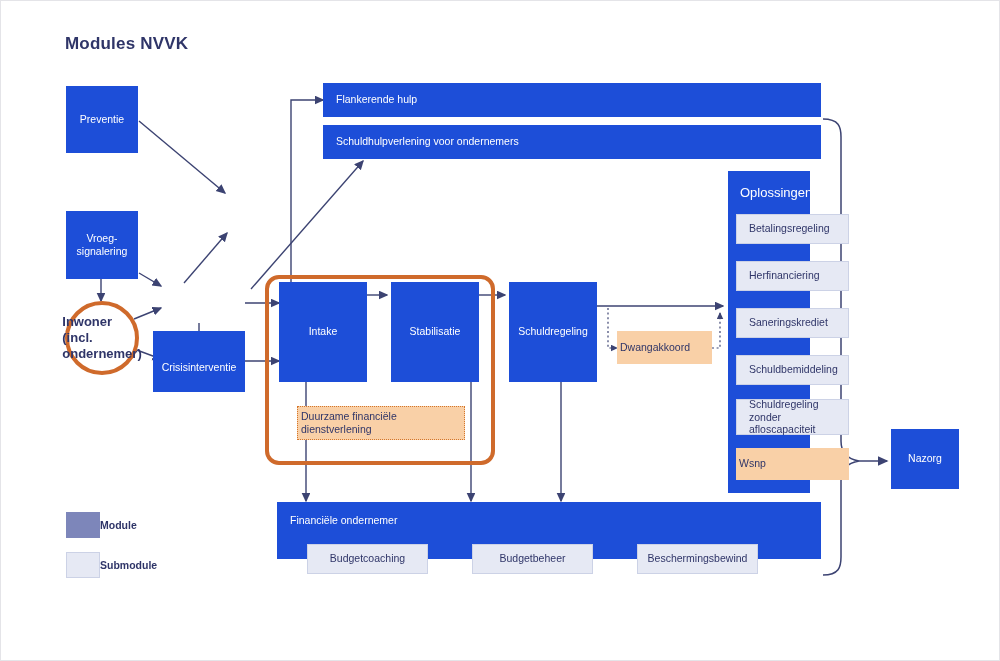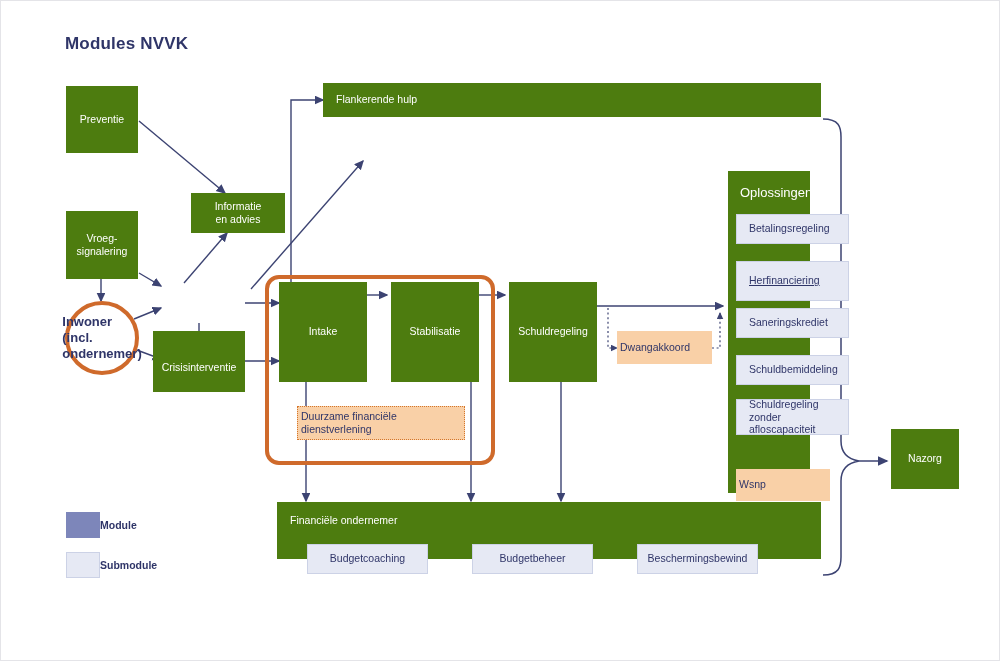--- a/index.html
+++ b/index.html
@@ -21,21 +21,21 @@
     font-size:17px;font-weight:bold;color:#2f3568;
     letter-spacing:.2px;
   }
   .box{
     position:absolute;box-sizing:border-box;
     display:flex;align-items:center;
     font-size:10.5px;line-height:1.25;
   }
   
   .module{
-    background:#4d7c0f;color:#ffffff;
+    background:#1d4ed8;color:#ffffff;
     justify-content:center;text-align:center;
   }
   .module.left{justify-content:flex-start;text-align:left;padding-left:13px;}
   
   .submodule{
     background:#e6e9f4;color:#2f3568;
     border:1px solid #ccd2e6;
     justify-content:flex-start;text-align:left;padding-left:12px;
   }
   .submodule.center{justify-content:center;text-align:center;padding-left:0;}
@@ -152,37 +152,36 @@
   </div>
 
   <div id="inwoner" style="left:64px;top:300px;">
     <div>
       <div>Inwoner</div>
       <div>(incl.</div>
       <div>ondernemer)</div>
     </div>
   </div>
 
-  <div class="box module" style="left:190px;top:192px;width:94px;height:40px;white-space:pre-line;">
-    <span>Informatie
-en advies</span>
-  </div>
 
   <div class="box module" style="left:152px;top:284px;width:92px;height:37px;margin-top:46px;">
     <span>Aanmelding</span>
   </div>
 
   <div class="box module" style="left:152px;top:343px;width:92px;height:48px;">
     <span>Crisisinterventie</span>
   </div>
 
   <div class="box module left" style="left:322px;top:82px;width:498px;height:34px;">
     <span>Flankerende hulp</span>
   </div>
 
+  <div class="box module left" style="left:322px;top:124px;width:498px;height:34px;">
+    <span>Schuldhulpverlening voor ondernemers</span>
+  </div>
 
   <div id="focus-frame" style="left:264px;top:274px;width:230px;height:190px;"></div>
 
   <div class="box module" style="left:278px;top:281px;width:88px;height:100px;">
     <span>Intake</span>
   </div>
 
   <div class="box module" style="left:390px;top:281px;width:88px;height:100px;">
     <span>Stabilisatie</span>
   </div>
@@ -198,34 +197,34 @@
   <div class="box highlight" style="left:616px;top:330px;width:95px;height:33px;">
     <span>Dwangakkoord</span>
   </div>
 
   <div class="box module" style="left:727px;top:170px;width:82px;height:322px;display:block;"></div>
   <div style="position:absolute;left:739px;top:184px;font-size:13px;color:#ffffff;">Oplossingen</div>
 
   <div class="box submodule" style="left:735px;top:213px;width:113px;height:30px;">
     <span>Betalingsregeling</span>
   </div>
-  <div class="box submodule" style="left:735px;top:260px;width:113px;height:40px;text-decoration:underline;">
+  <div class="box submodule" style="left:735px;top:260px;width:113px;height:30px;">
     <span>Herfinanciering</span>
   </div>
   <div class="box submodule" style="left:735px;top:307px;width:113px;height:30px;">
     <span>Saneringskrediet</span>
   </div>
   <div class="box submodule" style="left:735px;top:354px;width:113px;height:30px;">
     <span>Schuldbemiddeling</span>
   </div>
   <div class="box submodule" style="left:735px;top:398px;width:113px;height:36px;white-space:pre-line;line-height:1.2;">
     <span>Schuldregeling
 zonder afloscapaciteit</span>
   </div>
-  <div class="box highlight" style="left:735px;top:468px;width:94px;height:32px;">
+  <div class="box highlight" style="left:735px;top:447px;width:113px;height:32px;">
     <span>Wsnp</span>
   </div>
 
   <div class="box module" style="left:890px;top:428px;width:68px;height:60px;">
     <span>Nazorg</span>
   </div>
 
   <div class="box module left" style="left:276px;top:501px;width:544px;height:57px;align-items:flex-start;padding-top:12px;">
     <span>Financiële ondernemer</span>
   </div>

